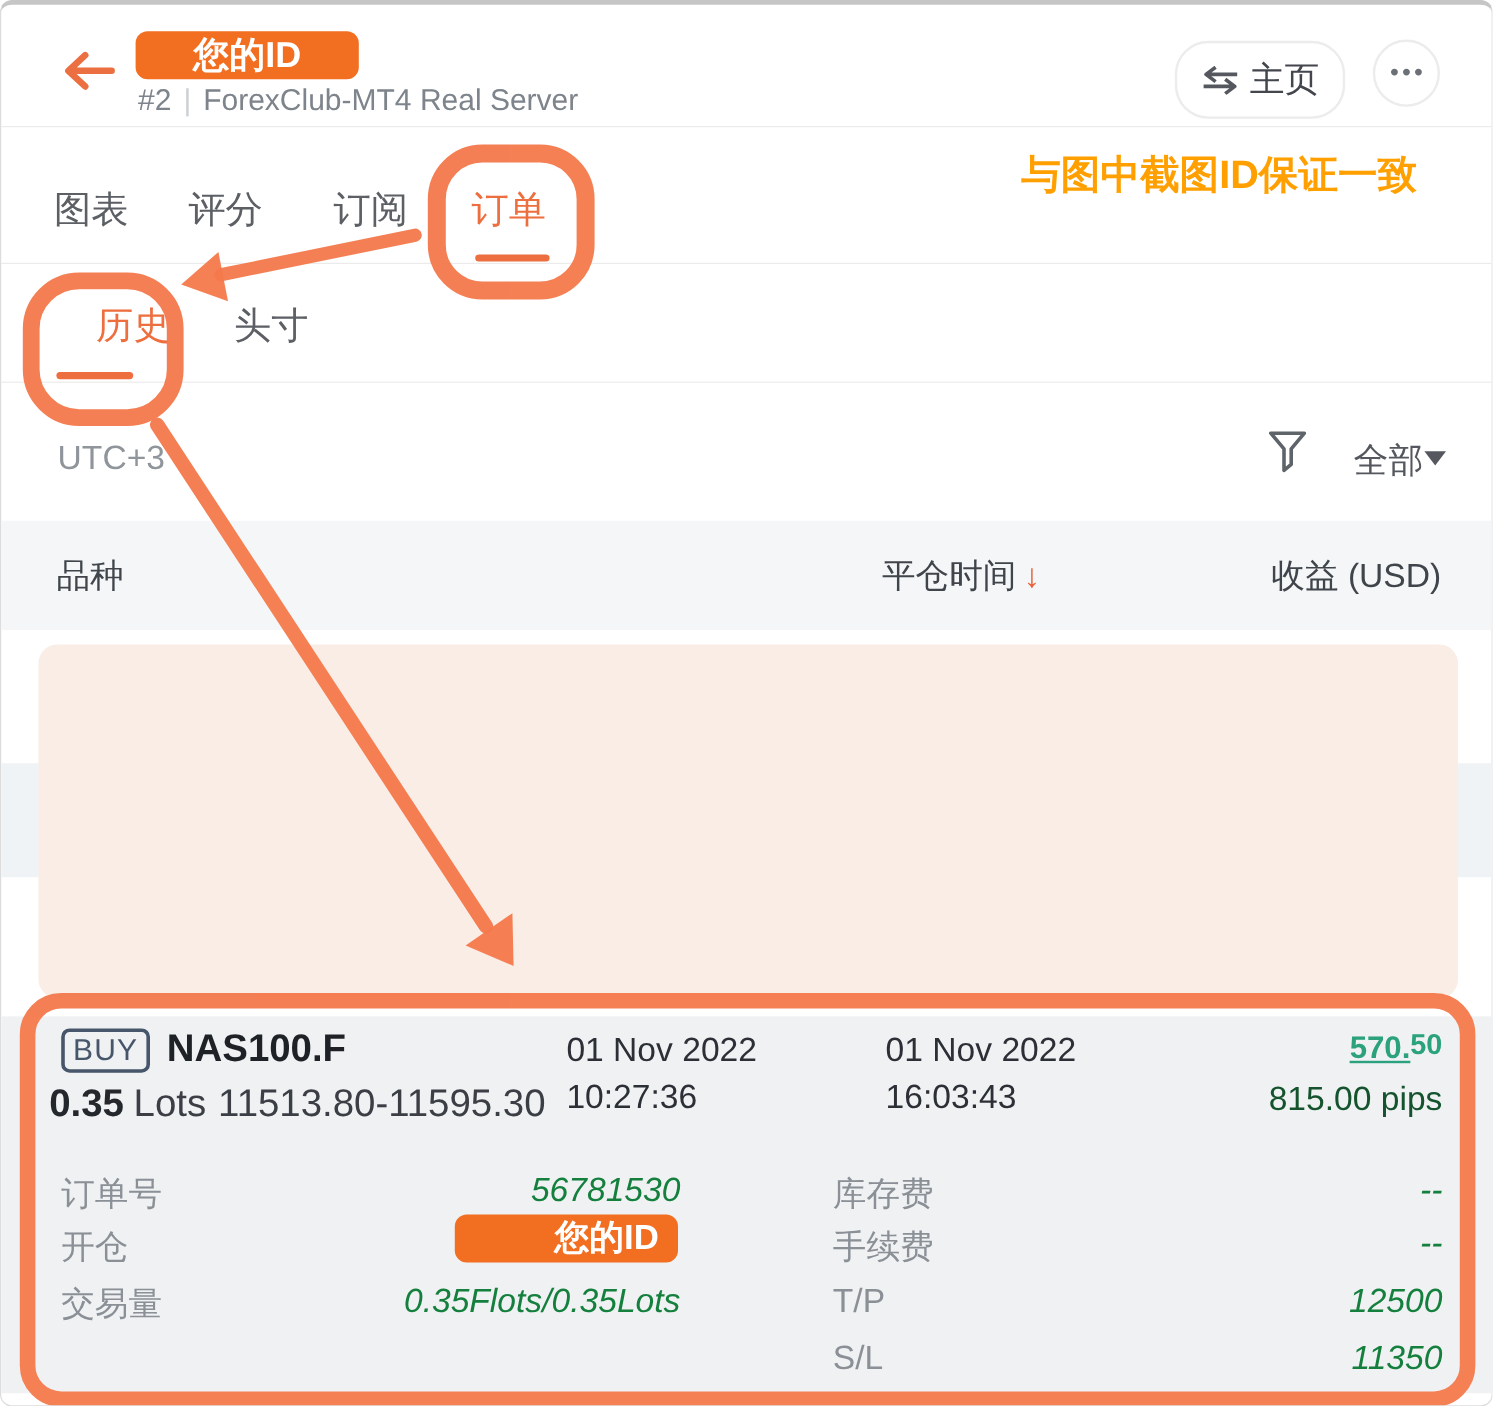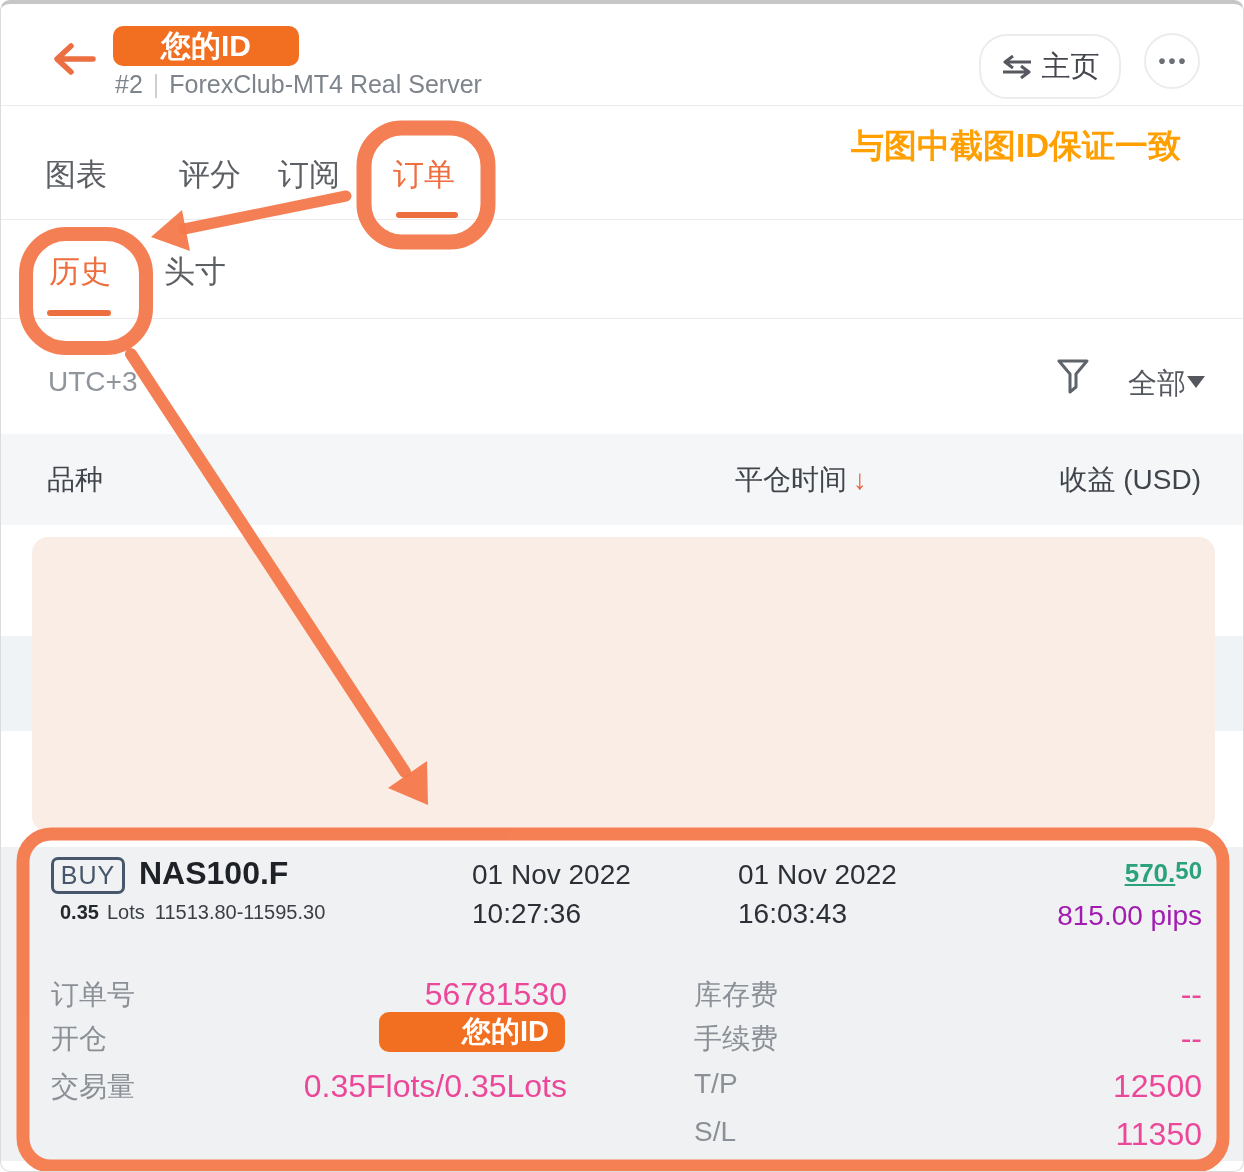--- a/index.html
+++ b/index.html
@@ -32,21 +32,21 @@
     color:#6b7077;font-size:20px;letter-spacing:3px;text-indent:3px;font-weight:bold;
   }
 
   
   .tab{top:150px;font-size:31px;color:#5C6065;cursor:pointer;}
   .tab.active{color:#ED6E3E;font-weight:500;}
   .tab-underline{left:395px;top:208px;width:62px;height:6px;border-radius:3px;background:#ED6E3E;}
   .note{right:62px;top:118px;text-align:right;font-size:33px;font-weight:bold;color:#FFA000;line-height:47px;white-space:nowrap;}
 
   
-  .subtab{top:247px;font-size:31px;color:#5C6065;cursor:pointer;}
+  .subtab{top:247px;font-size:31px;color:#5C6065;cursor:pointer;margin-left:31px;}
   .subtab.active{color:#ED6E3E;font-weight:500;}
   .subtab-underline{left:46px;top:306px;width:64px;height:6px;border-radius:3px;background:#ED6E3E;}
 
   
   .utc{left:47px;top:362px;font-size:28px;color:#8F959B;}
   .funnel{left:1056px;top:355px;cursor:pointer;}
   .filter-label{left:1127px;top:360px;font-size:29px;color:#54585E;cursor:pointer;}
   .caret{left:1186px;top:372px;width:0;height:0;border-left:9px solid transparent;border-right:9px solid transparent;border-top:12px solid #54585e;}
 
   
@@ -58,31 +58,31 @@
   .stripe{left:0;right:0;top:632px;height:95px;background:#F0F3F5;}
   .pink{left:31px;top:533px;width:1183px;height:295px;background:#FAEDE6;border-radius:16px;}
 
   
   .card{left:0;right:0;top:843px;height:314px;background:#EFF1F3;cursor:pointer;}
   .buy-badge{
     left:50px;top:853px;width:74px;height:37px;border:3px solid #47566B;border-radius:7px;box-sizing:border-box;
     display:flex;align-items:center;justify-content:center;font-size:25px;color:#47566B;letter-spacing:1px;
   }
   .symbol{left:138px;top:851px;font-size:32px;font-weight:bold;color:#1E2126;}
-  .vol-line{left:59px;top:897px;font-size:20px;color:#3B3F45;white-space:nowrap;}
+  .vol-line{left:40px;top:897px;font-size:32px;color:#3B3F45;white-space:nowrap;}
   .vol-line .vol{font-weight:bold;color:#24272C;margin-right:8px;}
   .vol-line .unit{margin-right:10px;}
   .dt{position:absolute;font-size:28px;color:#2C3036;white-space:nowrap;}
   .profit{right:41px;top:852px;display:flex;align-items:flex-start;color:#2BA27C;font-weight:bold;}
   .profit .big{font-size:26px;line-height:34px;text-decoration:underline;}
   .profit .small{font-size:24px;line-height:29px;}
-  .pips{right:41px;top:896px;font-size:28px;color:#a21caf;}
+  .pips{right:41px;top:896px;font-size:28px;color:#14532d;}
 
   .d-label{position:absolute;font-size:28px;color:#8A9096;white-space:nowrap;}
-  .d-value{position:absolute;font-size:32px;color:#ec4899;white-space:nowrap;}
+  .d-value{position:absolute;font-size:28px;color:#15803d;white-space:nowrap;font-style:italic;}
   .lv{right:676px;} .rv{right:41px;} .ll{left:50px;} .rl{left:693px;}
   .id-badge-bottom{
     position:absolute;right:678px;top:1008px;width:186px;height:40px;background:#F26E21;border-radius:10px;
     color:#fff;font-size:29px;font-weight:bold;display:flex;align-items:center;justify-content:flex-end;
     padding-right:16px;box-sizing:border-box;
   }
 
   
   .overlay{position:absolute;left:0;top:0;width:1244px;height:1172px;pointer-events:none;z-index:20;}
 </style>
@@ -111,21 +111,21 @@
     <span class="lbl">主页</span>
   </div>
 
   <div class="abs more-btn">
     <span>•••</span>
   </div>
 
   <div class="hr" style="top:101px;"></div>
 
   <span class="abs tab" style="left:44px;">图表</span>
-  <span class="abs tab" style="left:178px;">评分</span>
+  <span class="abs tab" style="left:156px;">评分</span>
   <span class="abs tab" style="left:277px;">订阅</span>
   <span class="abs tab active" style="left:392px;">订单</span>
   <div class="abs tab-underline"></div>
 
   <div class="abs note">
     <div>与图中截图ID保证一致</div>
   </div>
 
   <div class="hr" style="top:215px;"></div>
 

